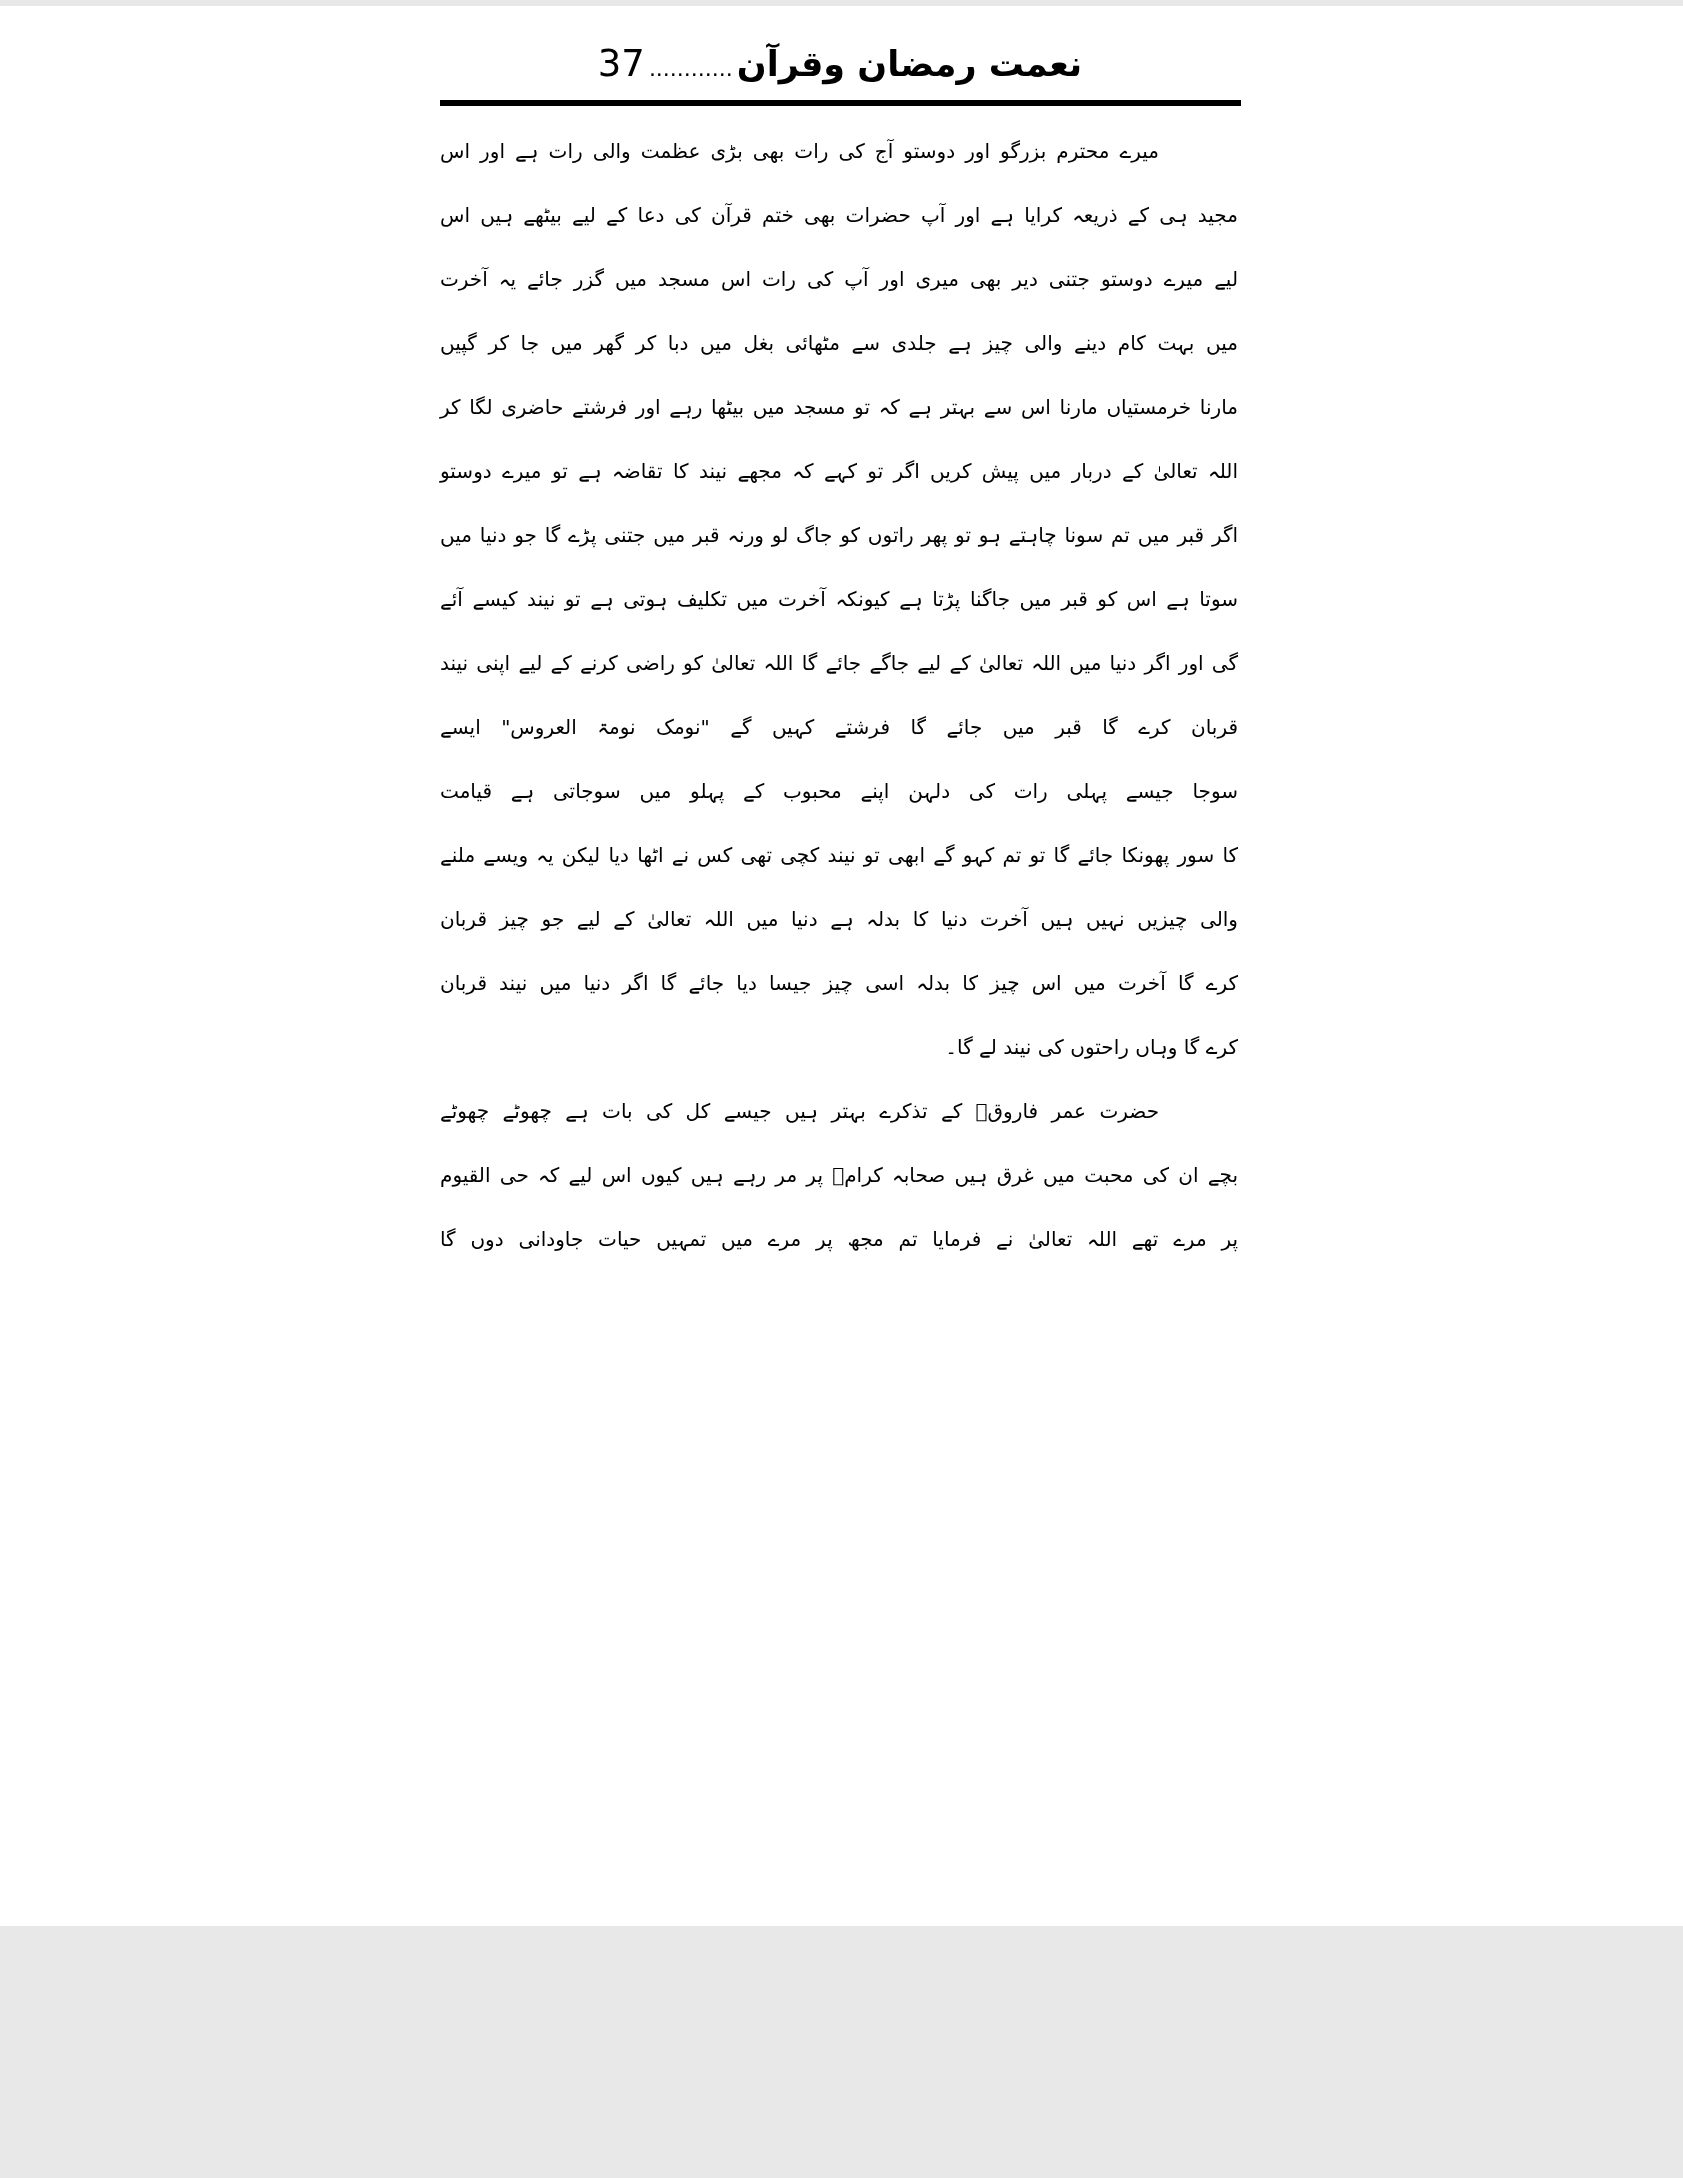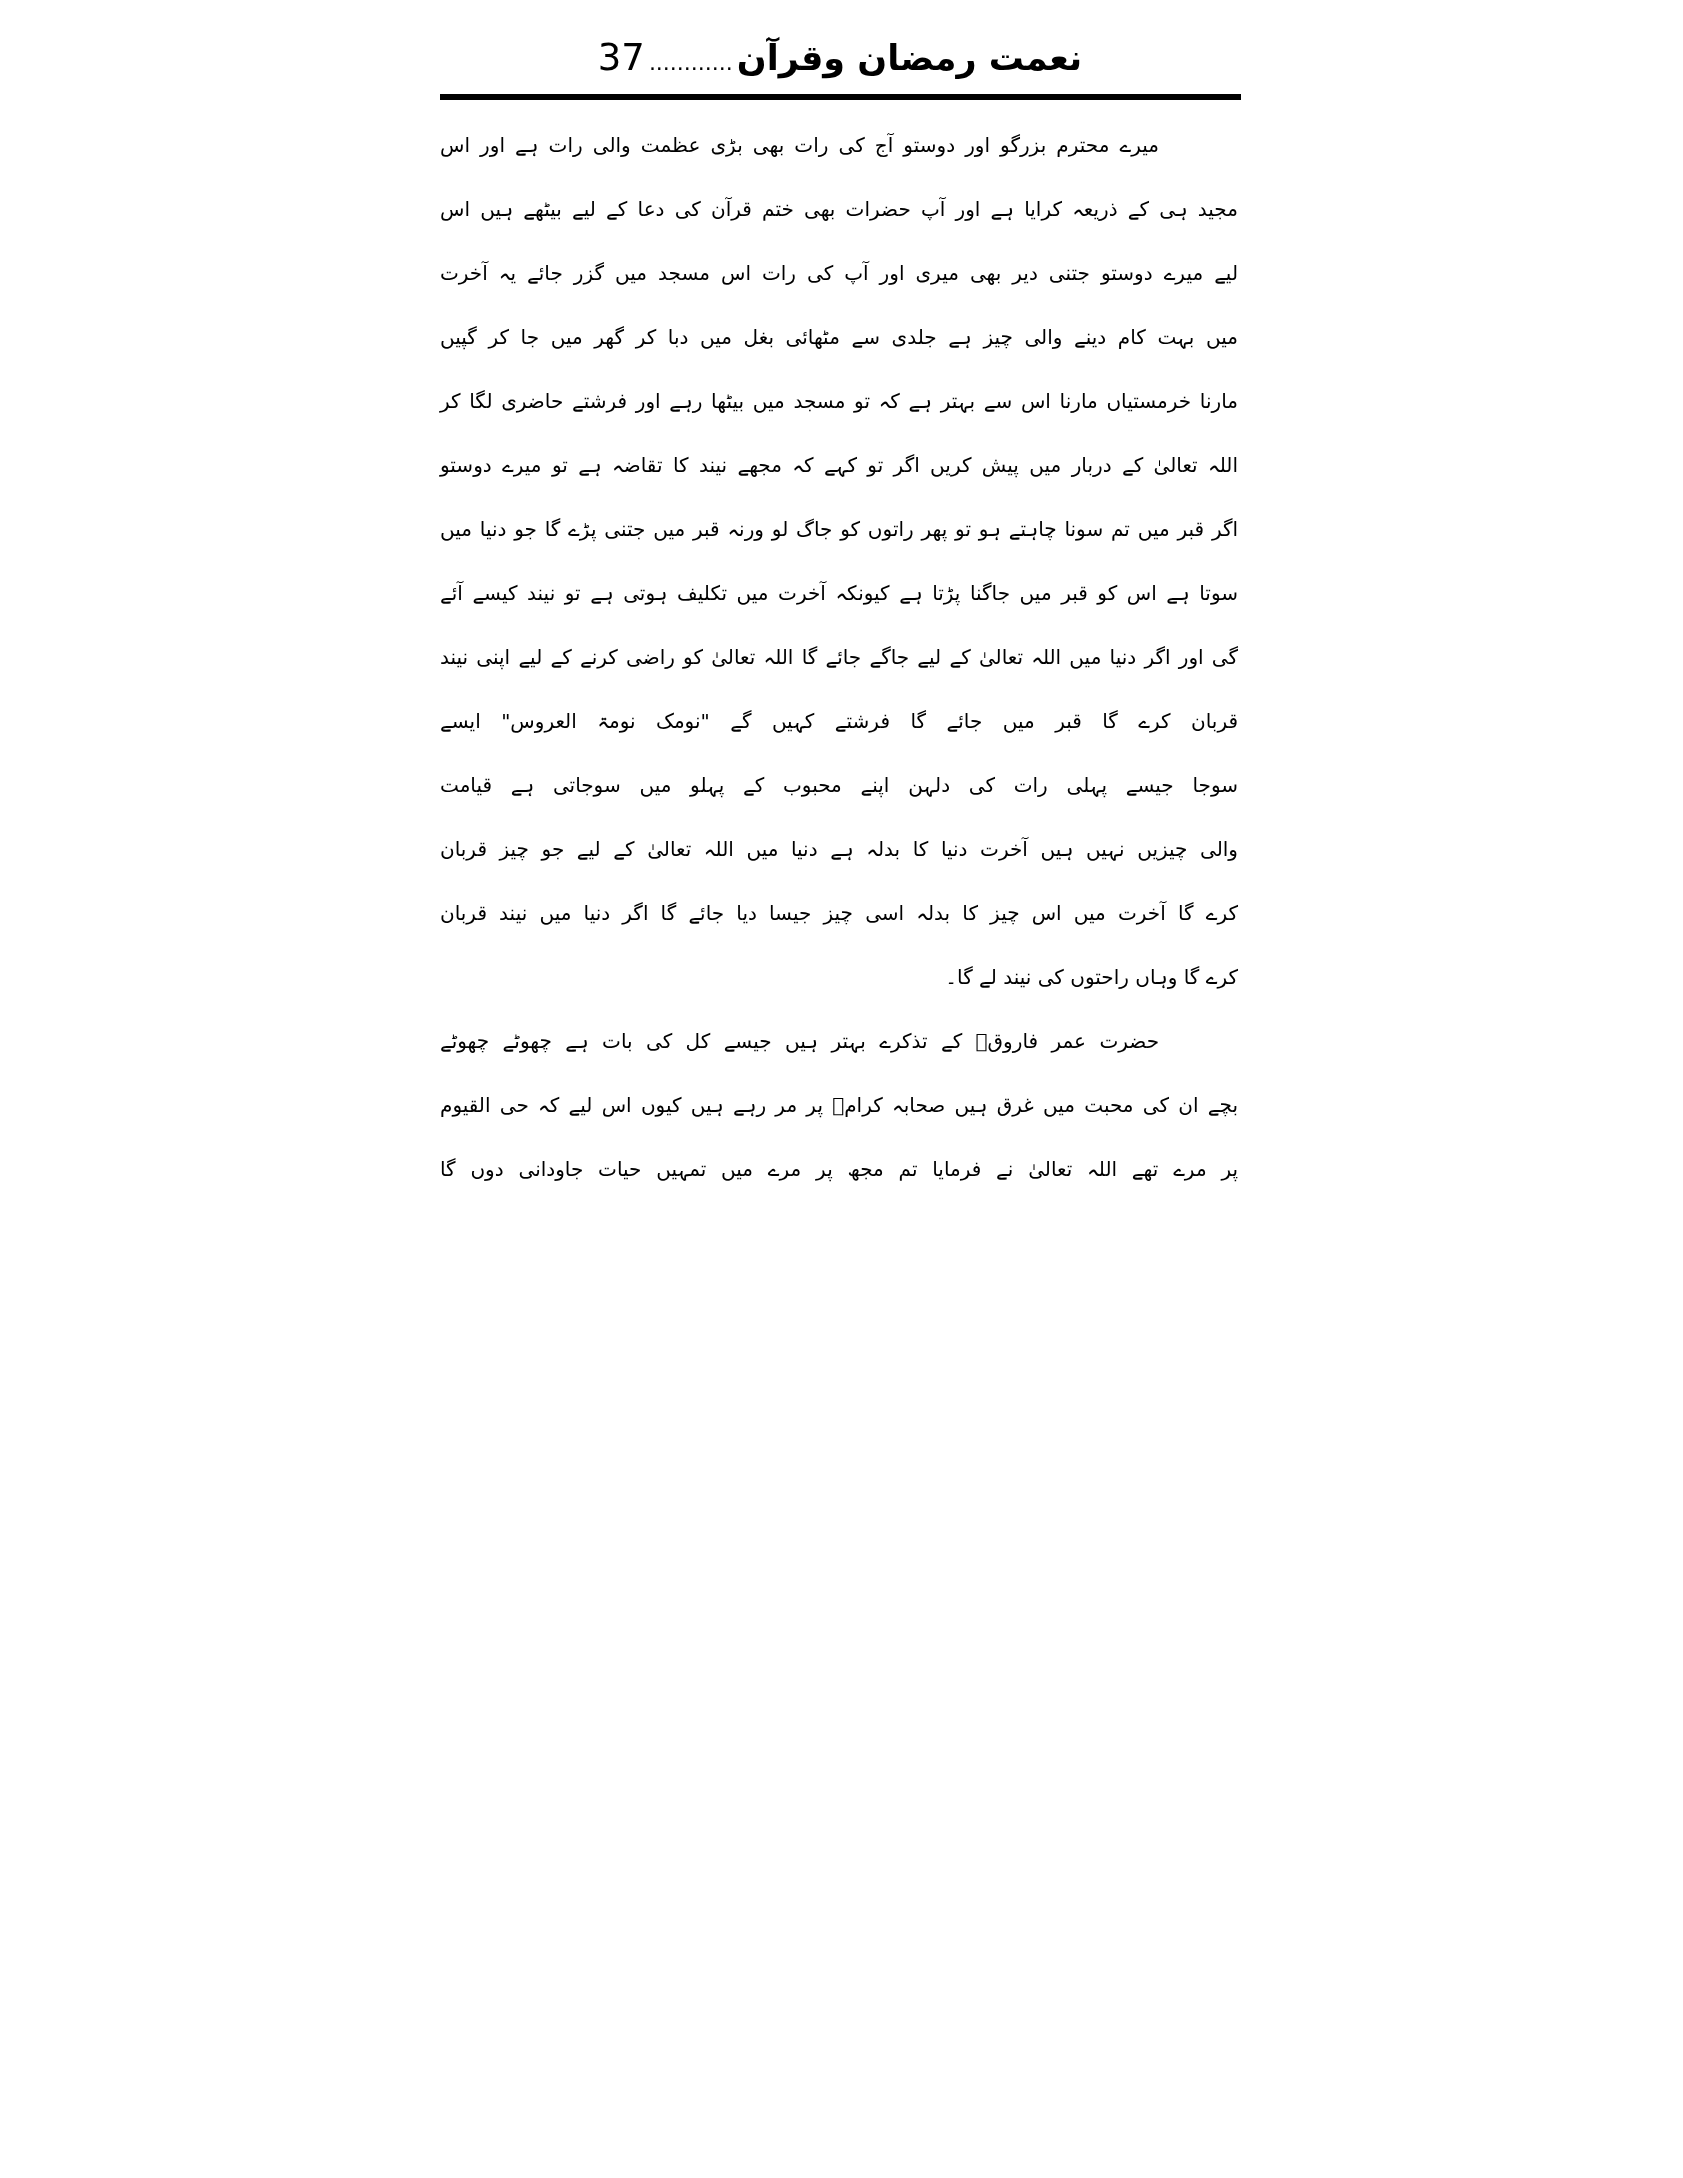--- a/index.html
+++ b/index.html
@@ -3,22 +3,22 @@
 <meta charset="utf-8">
 <style>
   html, body {
     margin: 0;
     padding: 0;
     background: #e8e8e8;
   }
   .page {
     position: relative;
     width: 1683px;
-    height: 2178px;
-    margin: 0 auto;
+    height: 1920px;
+    margin: 6px auto;
     background: #ffffff;
     font-family: "DejaVu Sans", sans-serif;
     color: #000000;
     overflow: hidden;
   }
   .header {
     position: absolute;
     left: 440px;
     top: 26px;
     width: 800px;
@@ -89,20 +89,21 @@
     <div class="line">مجید ہی کے ذریعہ کرایا ہے اور آپ حضرات بھی ختم قرآن کی دعا کے لیے بیٹھے ہیں اس</div>
     <div class="line">لیے میرے دوستو جتنی دیر بھی میری اور آپ کی رات اس مسجد میں گزر جائے یہ آخرت</div>
     <div class="line">میں بہت کام دینے والی چیز ہے جلدی سے مٹھائی بغل میں دبا کر گھر میں جا کر گپیں</div>
     <div class="line">مارنا خرمستیاں مارنا اس سے بہتر ہے کہ تو مسجد میں بیٹھا رہے اور فرشتے حاضری لگا کر</div>
     <div class="line">اللہ تعالیٰ کے دربار میں پیش کریں اگر تو کہے کہ مجھے نیند کا تقاضہ ہے تو میرے دوستو</div>
     <div class="line">اگر قبر میں تم سونا چاہتے ہو تو پھر راتوں کو جاگ لو ورنہ قبر میں جتنی پڑے گا جو دنیا میں</div>
     <div class="line">سوتا ہے اس کو قبر میں جاگنا پڑتا ہے کیونکہ آخرت میں تکلیف ہوتی ہے تو نیند کیسے آئے</div>
     <div class="line">گی اور اگر دنیا میں اللہ تعالیٰ کے لیے جاگے جائے گا اللہ تعالیٰ کو راضی کرنے کے لیے اپنی نیند</div>
     <div class="line">قربان کرے گا قبر میں جائے گا فرشتے کہیں گے "نومک نومۃ العروس" ایسے</div>
     <div class="line">سوجا جیسے پہلی رات کی دلہن اپنے محبوب کے پہلو میں سوجاتی ہے قیامت</div>
+    <div class="line">کا سور پھونکا جائے گا تو تم کہو گے ابھی تو نیند کچی تھی کس نے اٹھا دیا لیکن یہ ویسے ملنے</div>
     <div class="line">والی چیزیں نہیں ہیں آخرت دنیا کا بدلہ ہے دنیا میں اللہ تعالیٰ کے لیے جو چیز قربان</div>
     <div class="line">کرے گا آخرت میں اس چیز کا بدلہ اسی چیز جیسا دیا جائے گا اگر دنیا میں نیند قربان</div>
     <div class="line short">کرے گا وہاں راحتوں کی نیند لے گا۔</div>
     <div class="line indent">حضرت عمر فاروقؓ کے تذکرے بہتر ہیں جیسے کل کی بات ہے چھوٹے چھوٹے</div>
     <div class="line">بچے ان کی محبت میں غرق ہیں صحابہ کرامؓ پر مر رہے ہیں کیوں اس لیے کہ حی القیوم</div>
     <div class="line">پر مرے تھے اللہ تعالیٰ نے فرمایا تم مجھ پر مرے میں تمہیں حیات جاودانی دوں گا</div>
   </div>
 
 </div>
 

